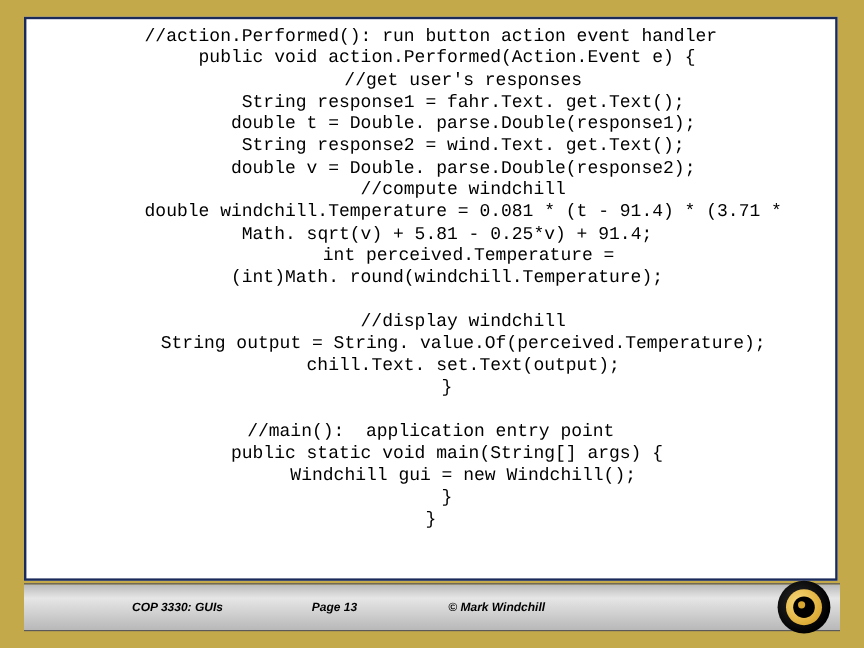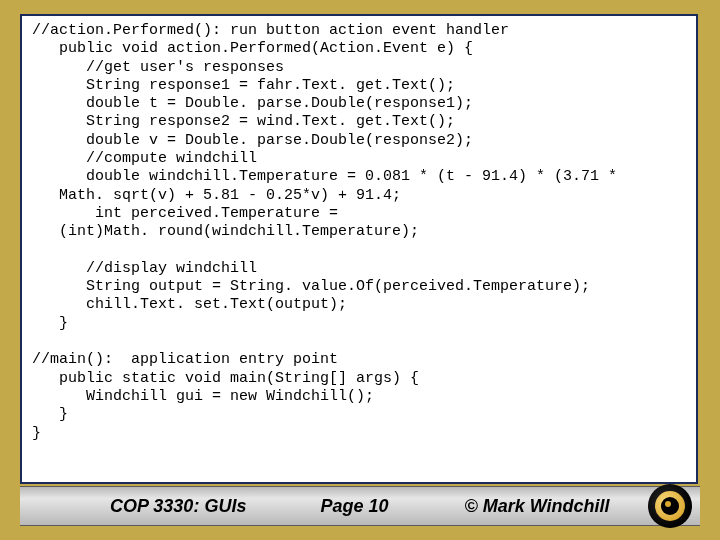--- a/index.html
+++ b/index.html
@@ -18,20 +18,21 @@
   }
   .content-box {
     position: absolute;
     top: 14px;
     left: 20px;
     right: 22px;
     height: 470px;
     background: #ffffff;
     border: 2px solid #1a2a5a;
     padding: 6px 10px;
+    text-align: center;
   }
   .code {
     font-family: "Courier New", monospace;
     font-size: 15px;
     line-height: 1.22;
     white-space: pre;
     color: #000;
   }
   .footer {
     position: absolute;
@@ -40,21 +41,21 @@
     bottom: 14px;
     height: 40px;
     display: flex;
     align-items: center;
     background: linear-gradient(to bottom, #b8b8b8 0%, #e6e6e6 30%, #b8b8b8 100%);
     border-top: 1px solid #5a5a5a;
     border-bottom: 1px solid #5a5a5a;
   }
   .footer-item {
     font-family: Arial, sans-serif;
-    font-size: 18px;
+    font-size: 10px;
     font-weight: bold;
     font-style: italic;
     color: #000;
   }
   .footer-left { flex: 0 0 auto; margin-left: 90px; }
   .footer-mid { flex: 0 0 auto; margin-left: 74px; }
   .footer-right { flex: 0 0 auto; margin-left: 76px; }
   .logo {
     position: absolute;
     right: 28px;
@@ -115,21 +116,21 @@
 
 //main():  application entry point
    public static void main(String[] args) {
       Windchill gui = new Windchill();
    }
 }</pre>
   </div>
 
   <div class="footer">
     <span class="footer-item footer-left">COP 3330: GUIs</span>
-    <span class="footer-item footer-mid">Page 10</span>
+    <span class="footer-item footer-mid">Page 13</span>
     <span class="footer-item footer-right">© Mark Windchill</span>
   </div>
 
   <div class="logo">
     <div class="logo-inner"></div>
   </div>
 
 </div>
 
 </body></html>

